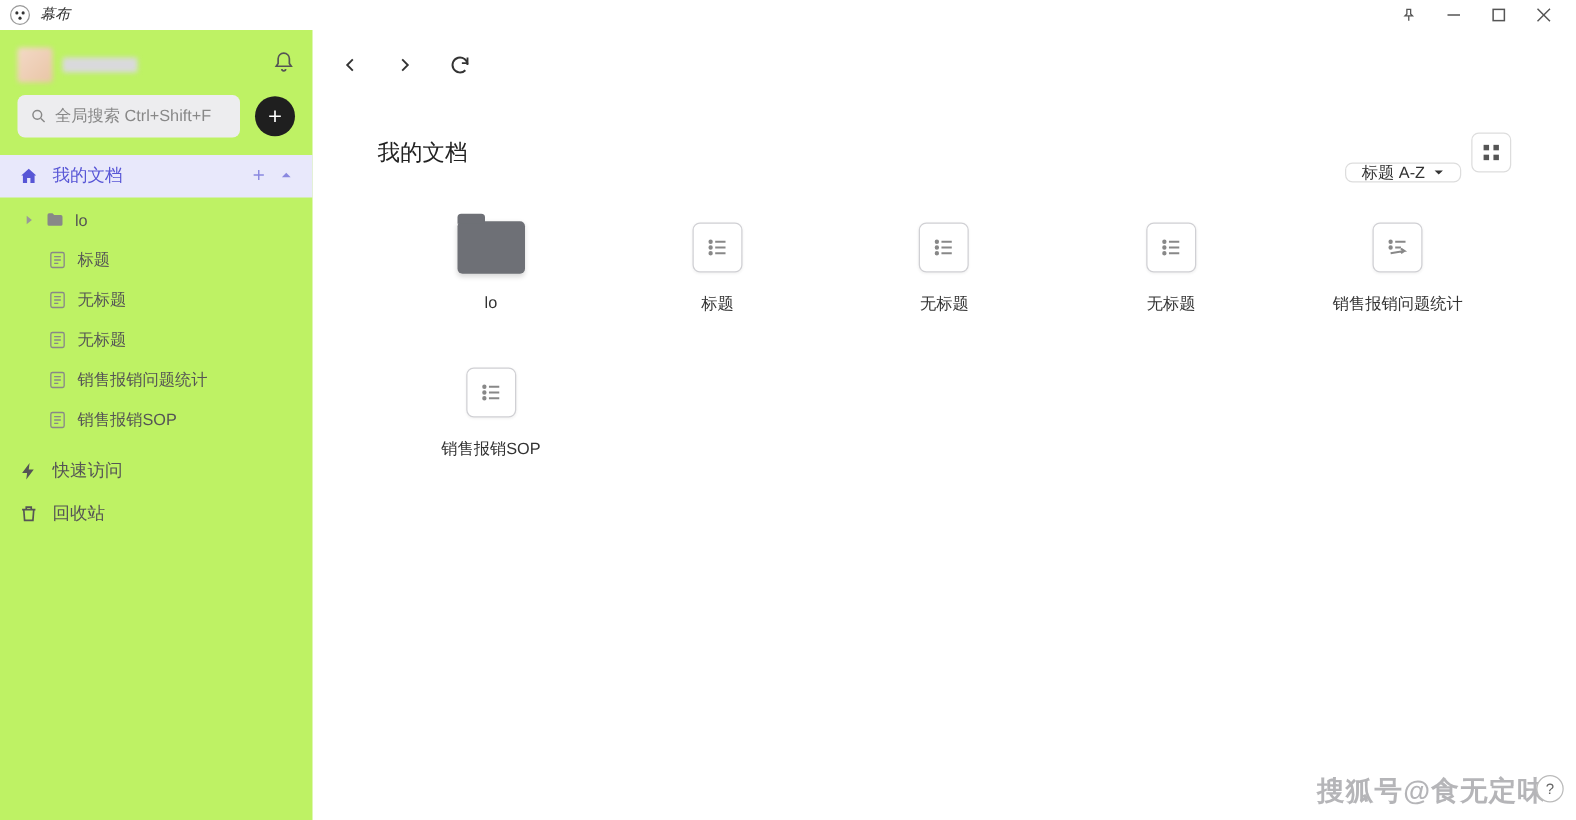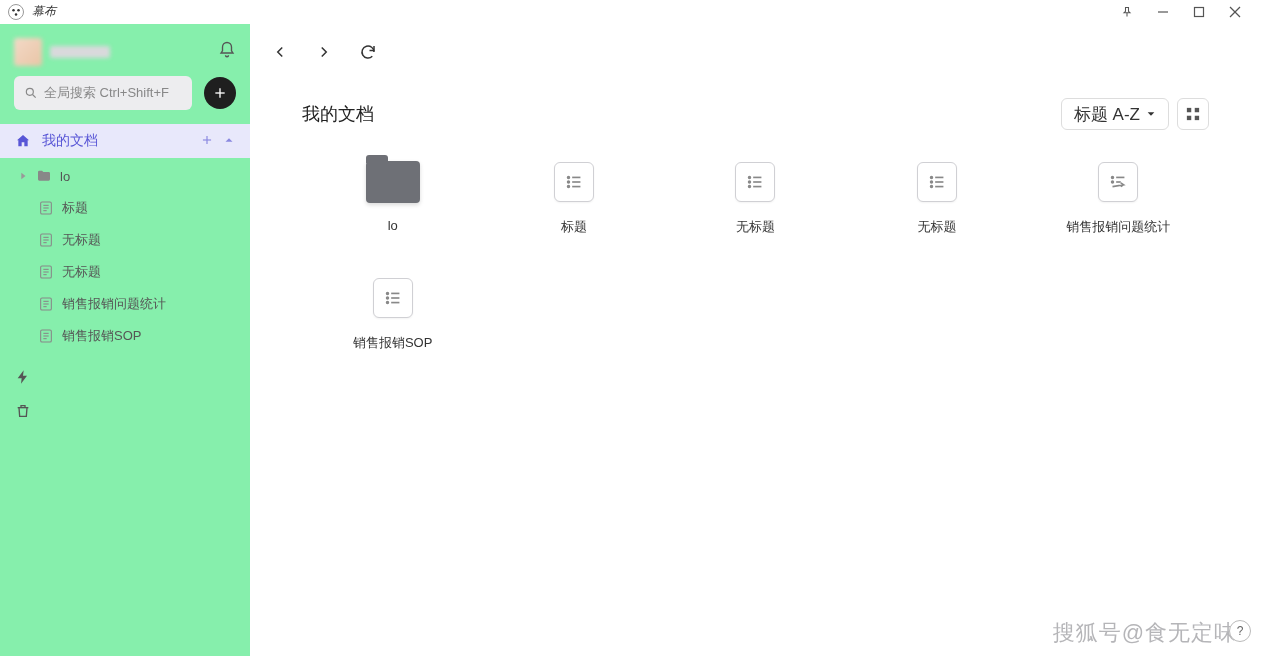--- a/index.html
+++ b/index.html
@@ -5,21 +5,21 @@
 * { margin: 0; padding: 0; box-sizing: border-box; font-family: -apple-system, "Segoe UI", "PingFang SC", "Microsoft YaHei", sans-serif; }
 body { width: 1261px; height: 656px; background: #fff; overflow: hidden; display: flex; flex-direction: column; }
 .titlebar { height: 24px; display: flex; align-items: center; padding: 0 8px; border-bottom: 1px solid transparent; }
 .titlebar .app-icon { width: 16px; height: 16px; border-radius: 50%; border: 1px solid #999; display: flex; align-items: center; justify-content: center; margin-right: 8px; }
 .titlebar .app-icon svg { width: 10px; height: 10px; }
 .titlebar .app-title { font-size: 12px; color: #333; font-style: italic; }
 .titlebar .spacer { flex: 1; }
 .titlebar .win-btn { width: 36px; height: 24px; display: flex; align-items: center; justify-content: center; color: #555; }
 .titlebar .win-btn svg { width: 12px; height: 12px; }
 .body-row { flex: 1; display: flex; min-height: 0; }
-.sidebar { width: 250px; background: #86efac; display: flex; flex-direction: column; padding-top: 8px; }
+.sidebar { width: 250px; background: #bef264; display: flex; flex-direction: column; padding-top: 8px; }
 .user-row { display: flex; align-items: center; padding: 6px 14px 10px 14px; }
 .avatar { width: 28px; height: 28px; background: linear-gradient(135deg,#f3d9c7,#e9c5a6); border-radius: 3px; margin-right: 8px; filter: blur(2px); }
 .username { width: 60px; height: 12px; background: #d9d9dc; border-radius: 2px; filter: blur(2px); }
 .bell { margin-left: auto; color: #555; }
 .bell svg { width: 18px; height: 18px; }
 .search-row { display: flex; align-items: center; padding: 0 14px 14px 14px; gap: 12px; }
 .search-box { flex: 1; height: 34px; background: #ededef; border-radius: 6px; display: flex; align-items: center; padding: 0 10px; color: #888; font-size: 13px; gap: 6px; }
 .search-box svg { width: 14px; height: 14px; flex-shrink: 0; }
 .add-btn { width: 32px; height: 32px; border-radius: 50%; background: #1f1f1f; display: flex; align-items: center; justify-content: center; color: #fff; }
 .add-btn svg { width: 16px; height: 16px; }
@@ -40,33 +40,33 @@
 .tree-row .ficon svg { width: 16px; height: 16px; }
 .section-gap { height: 6px; }
 .main { flex: 1; display: flex; flex-direction: column; position: relative; }
 .toolbar { height: 56px; display: flex; align-items: center; padding: 0 18px; gap: 20px; }
 .tb-btn { width: 24px; height: 24px; display: flex; align-items: center; justify-content: center; color: #333; cursor: pointer; }
 .tb-btn svg { width: 18px; height: 18px; }
 .content { flex: 1; padding: 0 52px; overflow: auto; }
 .head-row { display: flex; align-items: center; margin: 18px 0 30px 0; }
 .page-title { font-size: 18px; color: #222; font-weight: 500; }
 .head-spacer { flex: 1; }
-.sort-btn { height: 32px; border: 1px solid #ddd; border-radius: 6px; display: flex; align-items: center; padding: 0 12px; font-size: 17px; color: #333; gap: 6px; cursor: pointer; margin-right: 8px; }
+.sort-btn { height: 16px; border: 1px solid #ddd; border-radius: 6px; display: flex; align-items: center; padding: 0 12px; font-size: 13px; color: #333; gap: 6px; cursor: pointer; margin-right: 8px; margin-top: 32px; }
 .sort-btn svg { width: 10px; height: 10px; }
 .view-btn { width: 32px; height: 32px; border: 1px solid #ddd; border-radius: 6px; display: flex; align-items: center; justify-content: center; cursor: pointer; }
 .view-btn svg { width: 14px; height: 14px; color: #555; }
 .grid { display: grid; grid-template-columns: repeat(5, 1fr); row-gap: 40px; }
 .item { display: flex; flex-direction: column; align-items: center; gap: 14px; cursor: pointer; }
 .item .thumb { width: 54px; height: 44px; display: flex; align-items: center; justify-content: center; }
 .folder-shape { width: 54px; height: 42px; background: #6e7076; border-radius: 4px; position: relative; box-shadow: 0 2px 4px rgba(0,0,0,.15); }
 .folder-shape::before { content: ""; position: absolute; top: -6px; left: 0; width: 22px; height: 8px; background: #6e7076; border-radius: 3px 3px 0 0; }
 .doc-shape { width: 40px; height: 40px; border: 1px solid #d0d0d4; border-radius: 6px; display: flex; align-items: center; justify-content: center; background: #fff; box-shadow: 0 1px 2px rgba(0,0,0,.05); }
 .doc-shape svg { width: 22px; height: 22px; color: #888; }
 .item .name { font-size: 13px; color: #333; text-align: center; }
-.watermark { position: absolute; right: 24px; bottom: 8px; font-size: 22px; color: rgba(120,120,125,.55); font-weight: 400; text-shadow: 0 0 6px rgba(255,255,255,.8); pointer-events: none; letter-spacing: 1px; }
+.watermark { position: absolute; right: 24px; bottom: 8px; font-size: 22px; color: rgba(120,120,125,.55); font-weight: 700; text-shadow: 0 0 6px rgba(255,255,255,.8); pointer-events: none; letter-spacing: 1px; }
 .help-fab { position: absolute; right: 10px; bottom: 14px; width: 22px; height: 22px; border: 1px solid #bbb; border-radius: 50%; display: flex; align-items: center; justify-content: center; font-size: 12px; color: #666; cursor: pointer; background: #fff; }
 </style>
 </head>
 <body>
 
 <div class="titlebar">
   <div class="app-icon">
     <svg viewBox="0 0 12 12">
         <circle cx="3" cy="4" r="1.5" fill="#333"></circle>
         <circle cx="9" cy="4" r="1.5" fill="#333"></circle>
@@ -219,29 +219,31 @@
     </div>
 
     <div class="section-gap"></div>
 
     <div class="nav-item">
       <span class="nav-icon">
           <svg viewBox="0 0 24 24" fill="currentColor">
             <path d="M13 2L4 14h6l-1 8 9-12h-6l1-8z"></path>
           </svg>
         </span>
+      <span class="label">快速访问</span>
     </div>
     <div class="nav-item">
       <span class="nav-icon">
           <svg viewBox="0 0 24 24" fill="none" stroke="currentColor" stroke-width="2">
             <path d="M4 7h16"></path>
             <path d="M9 7V4h6v3"></path>
             <path d="M6 7l1 13h10l1-13"></path>
           </svg>
         </span>
+      <span class="label">回收站</span>
     </div>
   </div>
 
   <div class="main">
     <div class="toolbar">
       <div class="tb-btn">
           <svg viewBox="0 0 24 24" fill="none" stroke="currentColor" stroke-width="2">
             <path d="M15 6l-6 6 6 6"></path>
           </svg>
         </div>

